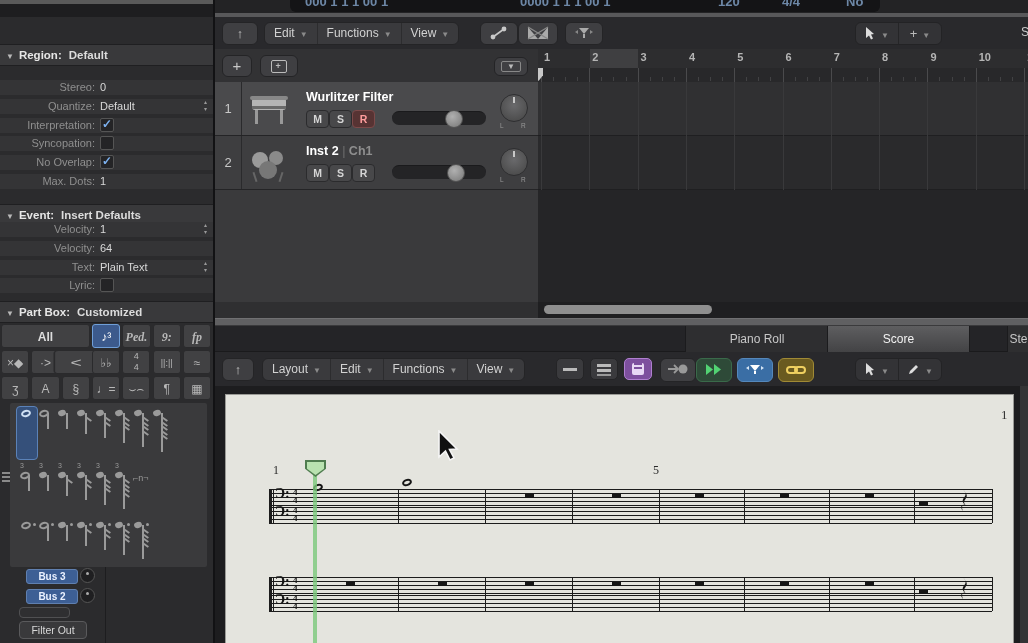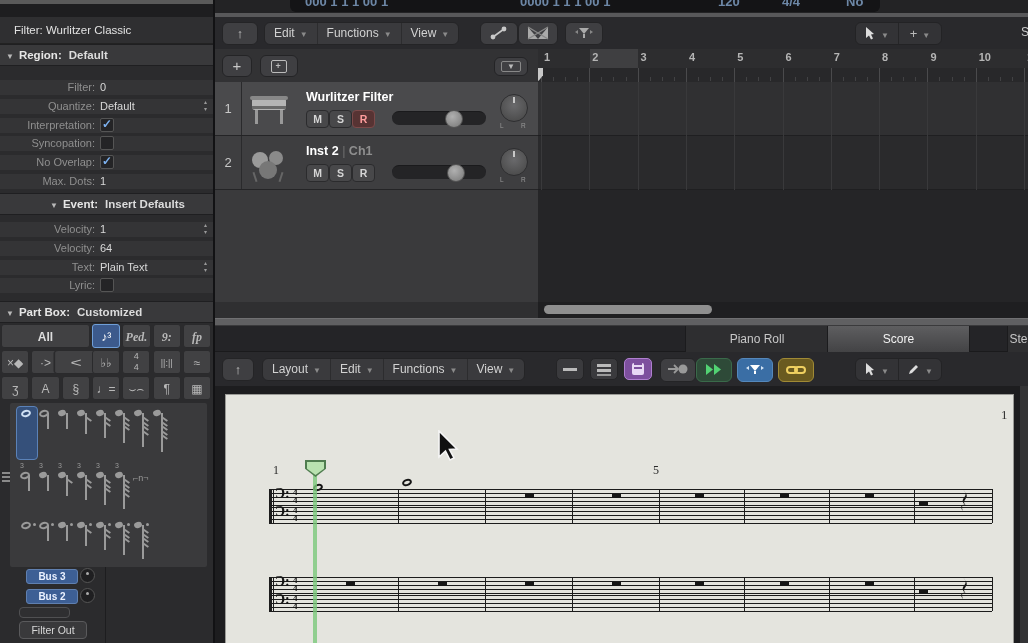--- a/index.html
+++ b/index.html
@@ -115,25 +115,24 @@
   #grip div{width:8px;height:1.5px;background:#8a8a8a;margin-bottom:2.5px;}
 </style>
 </head>
 <body>
 
 <div id="root">
 
   <div id="sidebar" class="abs">
     <div id="sidebar-topgray" class="abs"></div>
     <div id="sidebar-topdark" class="abs"></div>
-    <div id="filter-header" class="abs">Filter: Wurlitzer Classic</div>
     <div id="insp-sections" class="abs">
         <div class="sec-header abs" style="top: 44px;"><span class="sec-tri">▼</span><span>Region:</span><span class="sec-val">Default</span></div>
         <div class="insp-row" style="top: 80px;">
-          <div class="insp-label">Filter:</div>
+          <div class="insp-label">Stereo:</div>
           <div class="insp-value">0</div>
         </div>
         <div class="insp-row" style="top: 98.8px;">
           <div class="insp-label">Quantize:</div>
           <div class="insp-value">Default</div>
           <div class="stepper">▴<br>▾</div>
         </div>
         <div class="insp-row" style="top: 117.6px;">
           <div class="insp-label">Interpretation:</div>
           <div class="checkbox">
@@ -147,21 +146,21 @@
         <div class="insp-row" style="top: 155.2px;">
           <div class="insp-label">No Overlap:</div>
           <div class="checkbox">
             <div class="checkmark">✓</div>
           </div>
         </div>
         <div class="insp-row" style="top: 174px;">
           <div class="insp-label">Max. Dots:</div>
           <div class="insp-value">1</div>
         </div>
-        <div class="sec-header abs" style="top: 193px; padding-left: 44px;"><span class="sec-tri">▼</span><span>Event:</span><span class="sec-val">Insert Defaults</span></div>
+        <div class="sec-header abs" style="top: 204px;"><span class="sec-tri">▼</span><span>Event:</span><span class="sec-val">Insert Defaults</span></div>
         <div class="insp-row" style="top: 222px;">
           <div class="insp-label">Velocity:</div>
           <div class="insp-value">1</div>
           <div class="stepper">▴<br>▾</div>
         </div>
         <div class="insp-row" style="top: 240.8px;">
           <div class="insp-label">Velocity:</div>
           <div class="insp-value">64</div>
         </div>
         <div class="insp-row" style="top: 259.6px;">

